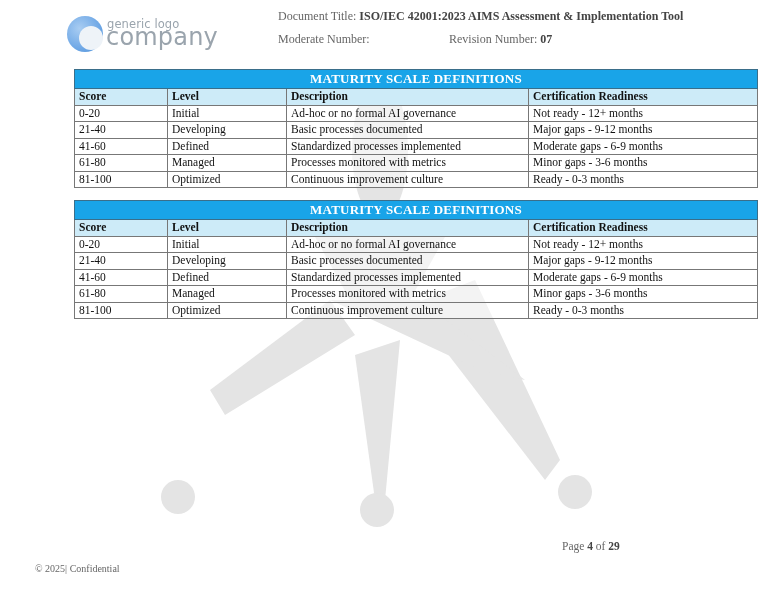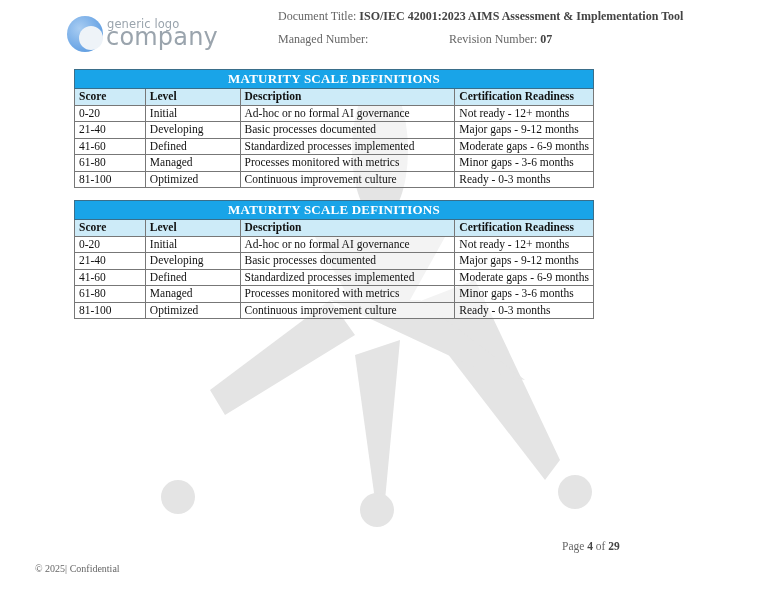--- a/index.html
+++ b/index.html
@@ -21,21 +21,21 @@
   .logo-small { position: absolute; left: 40px; top: 3px; font-family: "DejaVu Sans", sans-serif; font-size: 11.5px; color: #9aa4ad; letter-spacing: 0.1px; }
   .logo-big { position: absolute; left: 39px; top: 9px; font-family: "DejaVu Sans", sans-serif; font-size: 24px; color: #9aa4ad; letter-spacing: 0.2px; }
 
   .doc-header { position: absolute; left: 278px; top: 9px; z-index: 1; font-size: 12px; color: #666; }
   .doc-header .row1 { position: absolute; left: 0; top: 0; white-space: nowrap; }
   .doc-header .row2 { position: absolute; left: 0; top: 23px; white-space: nowrap; }
   .doc-header .rev { position: absolute; left: 171px; top: 23px; white-space: nowrap; }
   .doc-header b { color: #444; font-weight: bold; }
 
   .tbl {
-    position: absolute; left: 74px; width: 520px; border-collapse: collapse; z-index: 1;
+    position: absolute; left: 74px; width: 684px; border-collapse: collapse; z-index: 1;
     font-size: 11.5px; background: transparent;
   }
   .tbl td, .tbl th { border: 1px solid #777; padding: 0 4px; height: 15.5px; line-height: 15px; text-align: left; white-space: nowrap; }
   .tbl .title-row th {
     background: #19a4e8; color: #ffffff; font-weight: bold; text-align: center; font-size: 13px;
     height: 18px; line-height: 18px; border: 1px solid #3a6e8a; letter-spacing: 0.2px;
   }
   .tbl .head-row th { background: #cdebf8; font-weight: bold; color: #111; }
   .tbl td { background: rgba(255,255,255,0.55); }
   .c1 { width: 84px; } .c2 { width: 110px; } .c3 { width: 233px; } .c4 { width: auto; }
@@ -66,21 +66,21 @@
   <span class="logo-small">generic logo</span>
   <span class="logo-big">company</span>
 </div>
 
 <div class="doc-header">
   <div class="row1">
     <span>Document Title:</span>
     <b>ISO/IEC 42001:2023 AIMS Assessment &amp; Implementation Tool</b>
   </div>
   <div class="row2">
-    <span>Managed Number:</span>
+    <span>Moderate Number:</span>
     <b></b>
   </div>
   <div class="rev">
     <span>Revision Number:</span>
     <b>07</b>
   </div>
 </div>
 
 <table class="tbl" style="top:69px;">
   <tbody>

